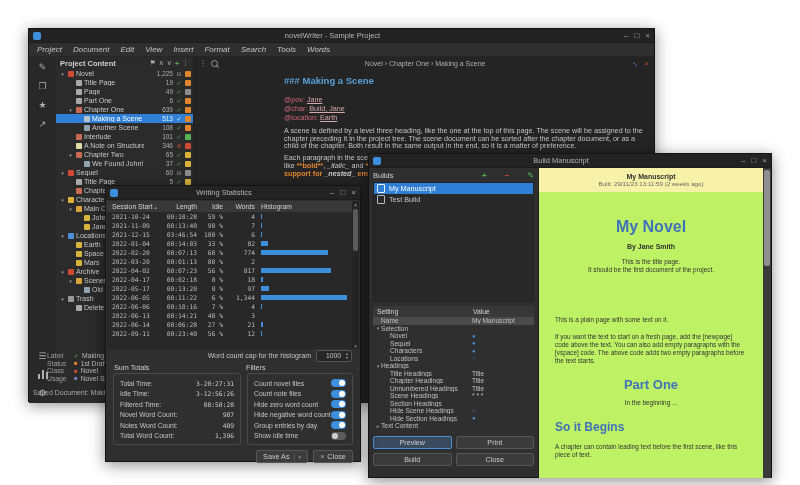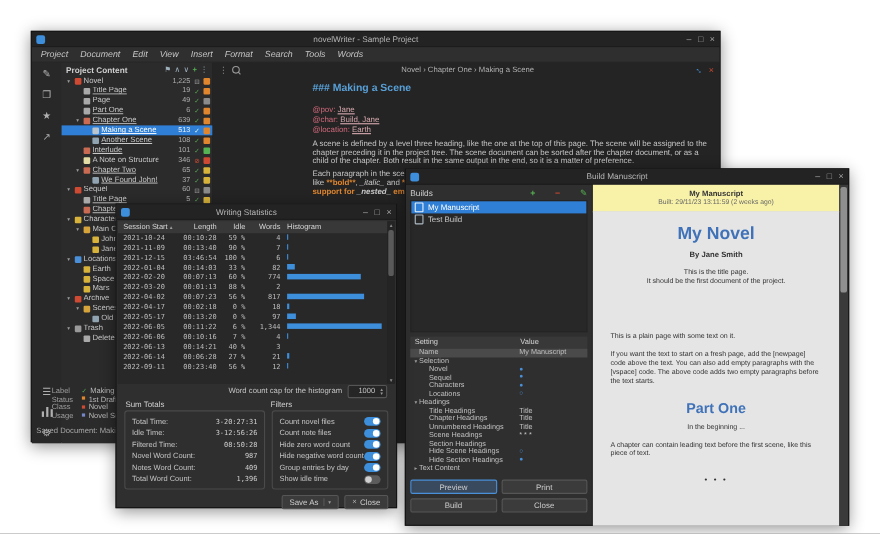--- a/index.html
+++ b/index.html
@@ -132,22 +132,22 @@
   .slab{flex:1;overflow:hidden;}
   .sval{width:62px;flex:0 0 auto;overflow:hidden;}
   .sval.dot{color:#4a90d9;font-size:6px;}
   .bbtns{display:grid;grid-template-columns:1fr 1fr;gap:4px;margin-top:6px;}
   .btn.primary{border-color:#4a90d9;background:#3a4a5e;}
   .bright{flex:1;position:relative;background:#2f2f2f;}
   .banner{position:absolute;left:0;right:8px;top:0;height:24px;background:#f8f2a9;color:#444;
     display:flex;flex-direction:column;align-items:center;justify-content:center;border-bottom:1px solid #d8d29a;}
   .bantitle{font-size:7px;font-weight:bold;color:#333;}
   .bansub{font-size:6.2px;color:#666;}
-  .page{position:absolute;left:0;right:8px;top:24px;bottom:0;background:#e5e5e5;color:#333;
-    padding:2px 16px;box-sizing:border-box;overflow:hidden;}
+  .page{position:absolute;left:0;right:8px;top:24px;bottom:0;background:#bef264;color:#333;
+    padding:16px 16px;box-sizing:border-box;overflow:hidden;}
   .pv-title{margin-top:10px;text-align:center;font-size:16px;font-weight:bold;color:#3f72b8;}
   .pv-by{margin-top:7px;text-align:center;font-size:7px;font-weight:bold;}
   .pv-cpar{margin-top:8px;text-align:center;font-size:6.4px;line-height:8px;}
   .pv-par{margin-top:9px;font-size:6.4px;line-height:8px;}
   .pv-plain{margin-top:42px;}
   .pv-part{margin-top:12px;text-align:center;font-size:13px;font-weight:bold;color:#3f72b8;}
   .pv-sub{margin-top:7px;text-align:center;font-size:6.4px;}
   .pv-chap{margin-top:14px;font-size:12px;font-weight:bold;color:#3f72b8;}
   .pv-dots{margin-top:16px;text-align:center;font-size:7px;letter-spacing:2px;}
   .pscroll{position:absolute;right:0;top:0;bottom:0;width:8px;background:#3a3a3a;}
@@ -821,20 +821,21 @@
           <div class="pv-title">My Novel</div>
           <div class="pv-by">By Jane Smith</div>
           <div class="pv-cpar">
             <div>This is the title page.</div>
             <div>It should be the first document of the project.</div>
           </div>
           <div class="pv-par pv-plain">This is a plain page with some text on it.</div>
           <div class="pv-par">If you want the text to start on a fresh page, add the [newpage] code above the text. You can also add empty paragraphs with the [vspace] code. The above code adds two empty paragraphs before the text starts.</div>
           <div class="pv-part">Part One</div>
           <div class="pv-sub">In the beginning ...</div>
+          <div class="pv-chap">So it Begins</div>
           <div class="pv-par">A chapter can contain leading text before the first scene, like this piece of text.</div>
           <div class="pv-dots">• • •</div>
         </div>
         <div class="pscroll">
           <div class="pthumb"></div>
         </div>
       </div>
     </div>
   </section>
 

